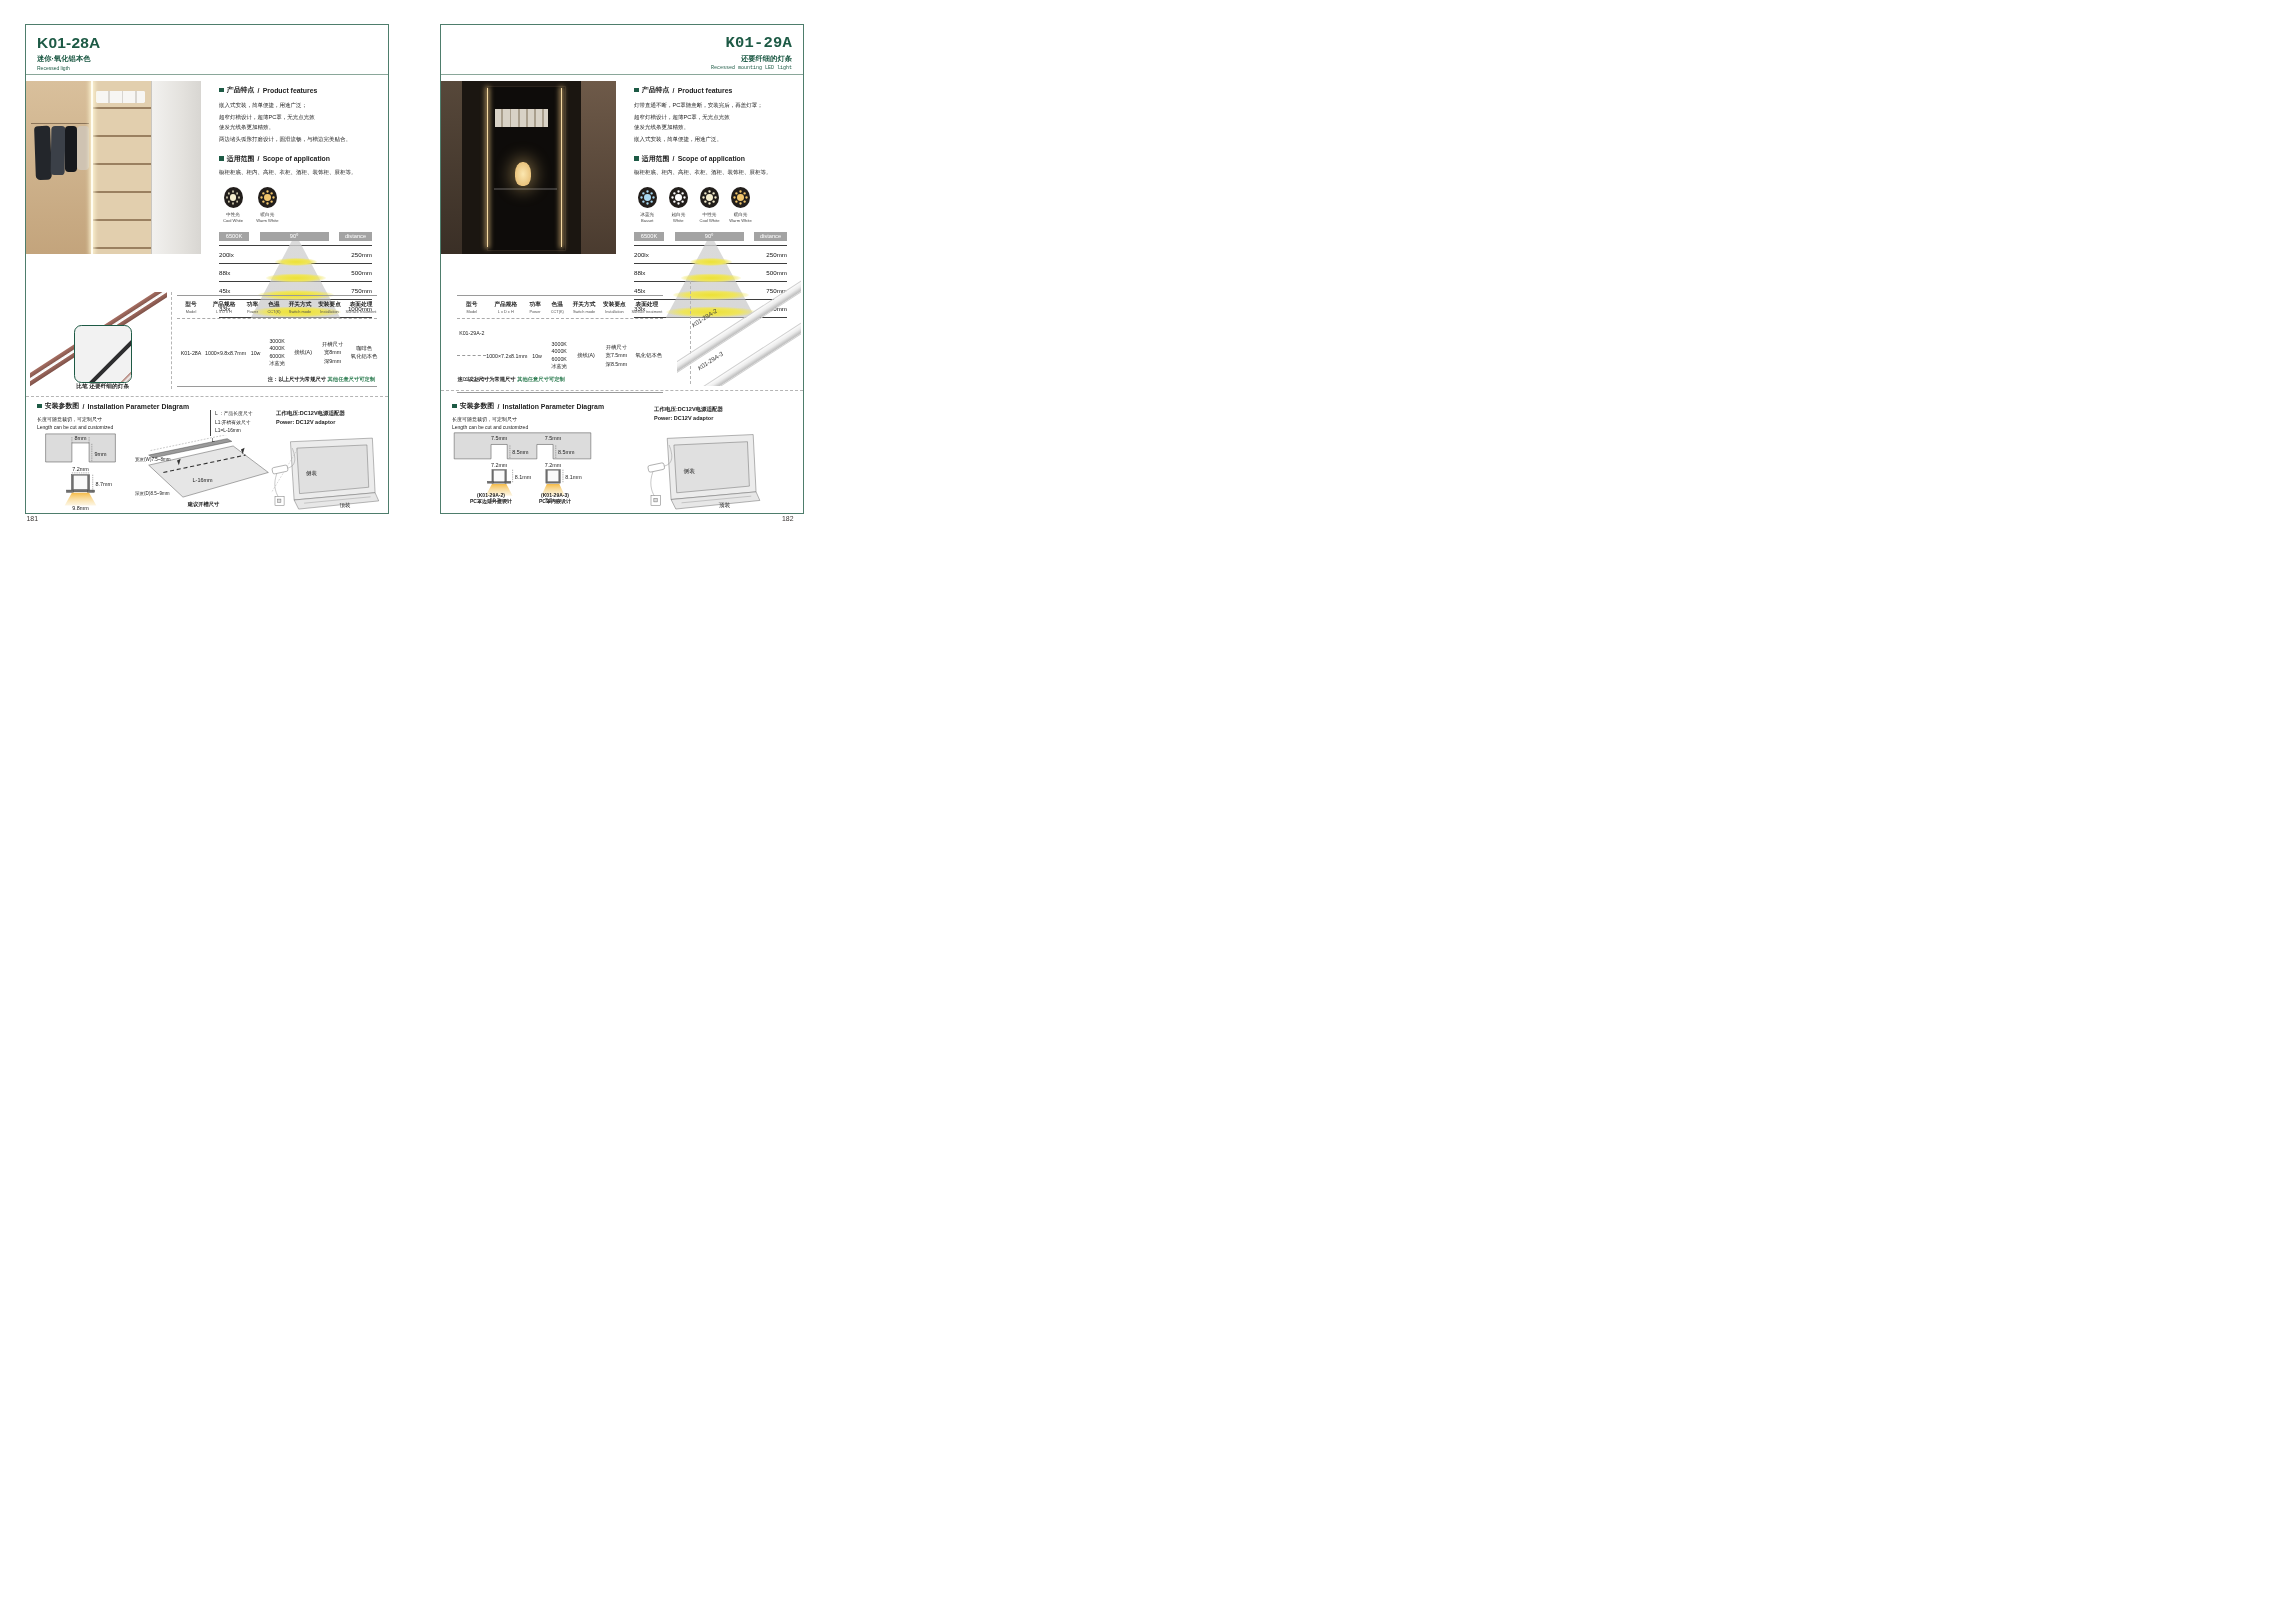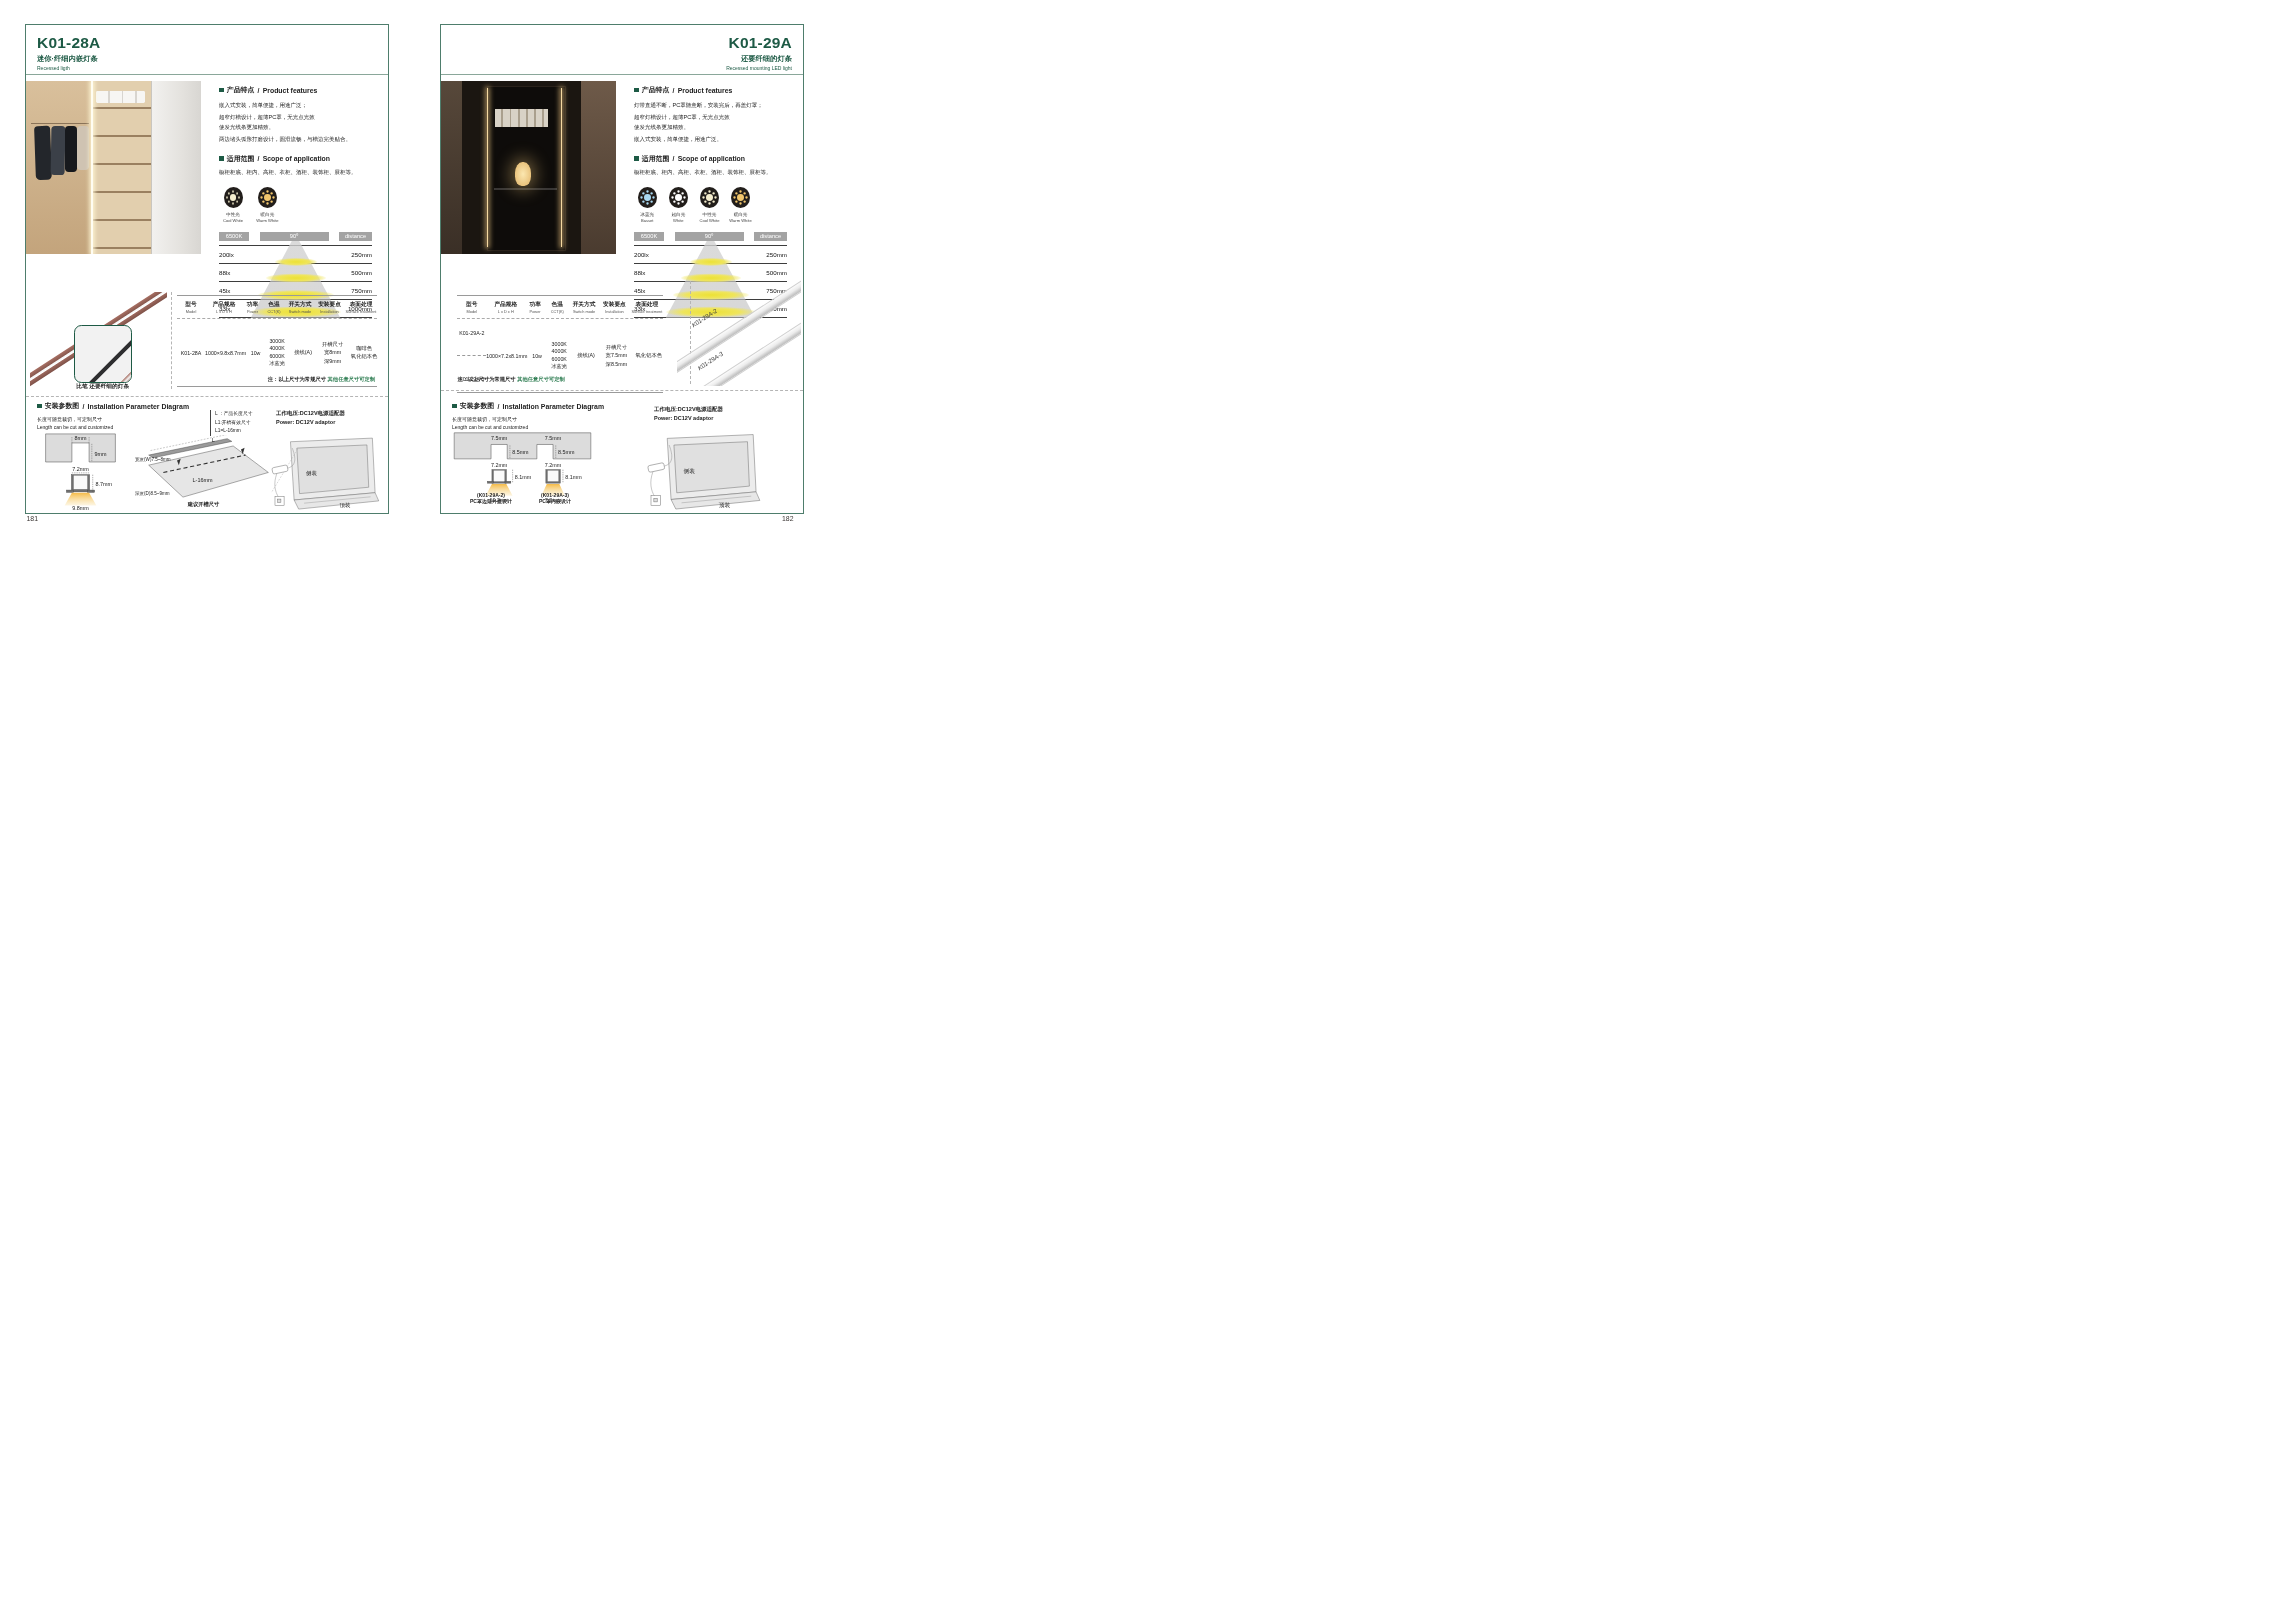--- a/index.html
+++ b/index.html
@@ -8,21 +8,21 @@
   .page{position:absolute;top:24px;width:362px;height:488px;border:0.5px solid #4e7d6c;background:#fff;}
   .page-left{left:25px;}
   .page-right{left:440px;}
   .page-num{position:absolute;top:515px;font-size:6.9px;color:#3a3533;}
   .num-left{left:26.5px;}
   .num-right{left:782px;}
 
   
   .hdr{position:absolute;top:9px;}
   .hdr-l{left:11px;text-align:left;}
-  .hdr-r{right:11px;text-align:right;}
+  .hdr-r{right:11px;text-align:right;font-family:Liberation Mono, monospace;}
   .hdr .model{font-size:15.5px;font-weight:bold;color:#1d5a45;letter-spacing:0.2px;}
   .hdr .sub-cn{font-size:7.3px;font-weight:bold;color:#1d5a45;margin-top:1.8px;}
   .hdr .sub-en{font-size:5px;color:#1d5a45;margin-top:1.4px;}
   .hdr-rule{position:absolute;top:49px;left:0;right:0;height:0.5px;background:#8aa79a;}
 
   
   .photo{position:absolute;top:56px;left:0;width:175px;height:173px;overflow:hidden;}
   .ph{position:absolute;}
   
   .photo-l{background:linear-gradient(180deg,#e8ded1,#d6c4aa);}
@@ -142,21 +142,21 @@
   .lbl{font-size:12px;}
 </style>
 </head>
 <body>
 
 <div class="canvas">
 
   <div class="page page-left">
     <div class="hdr hdr-l">
       <div class="model">K01-28A</div>
-      <div class="sub-cn">迷你·纤细内嵌灯条</div>
+      <div class="sub-cn">迷你·氧化铝本色</div>
       <div class="sub-en">Recessed ligth</div>
     </div>
     <div class="hdr-rule"></div>
 
     <div class="photo photo-l">
       <div class="ph wl-hang"></div>
       <div class="ph wl-rail"></div>
       <div class="ph wl-coat1"></div>
       <div class="ph wl-coat2"></div>
       <div class="ph wl-coat3"></div>

